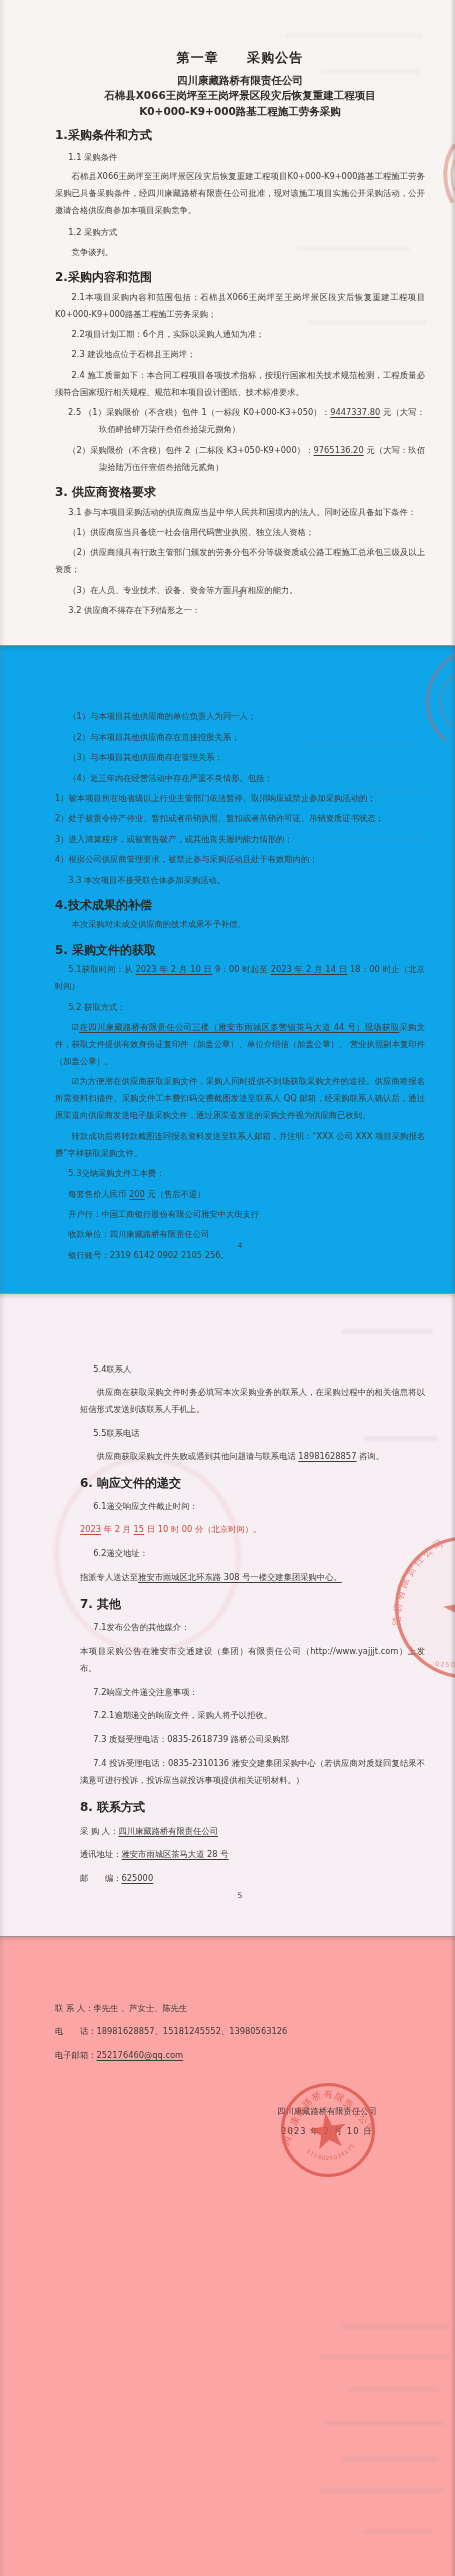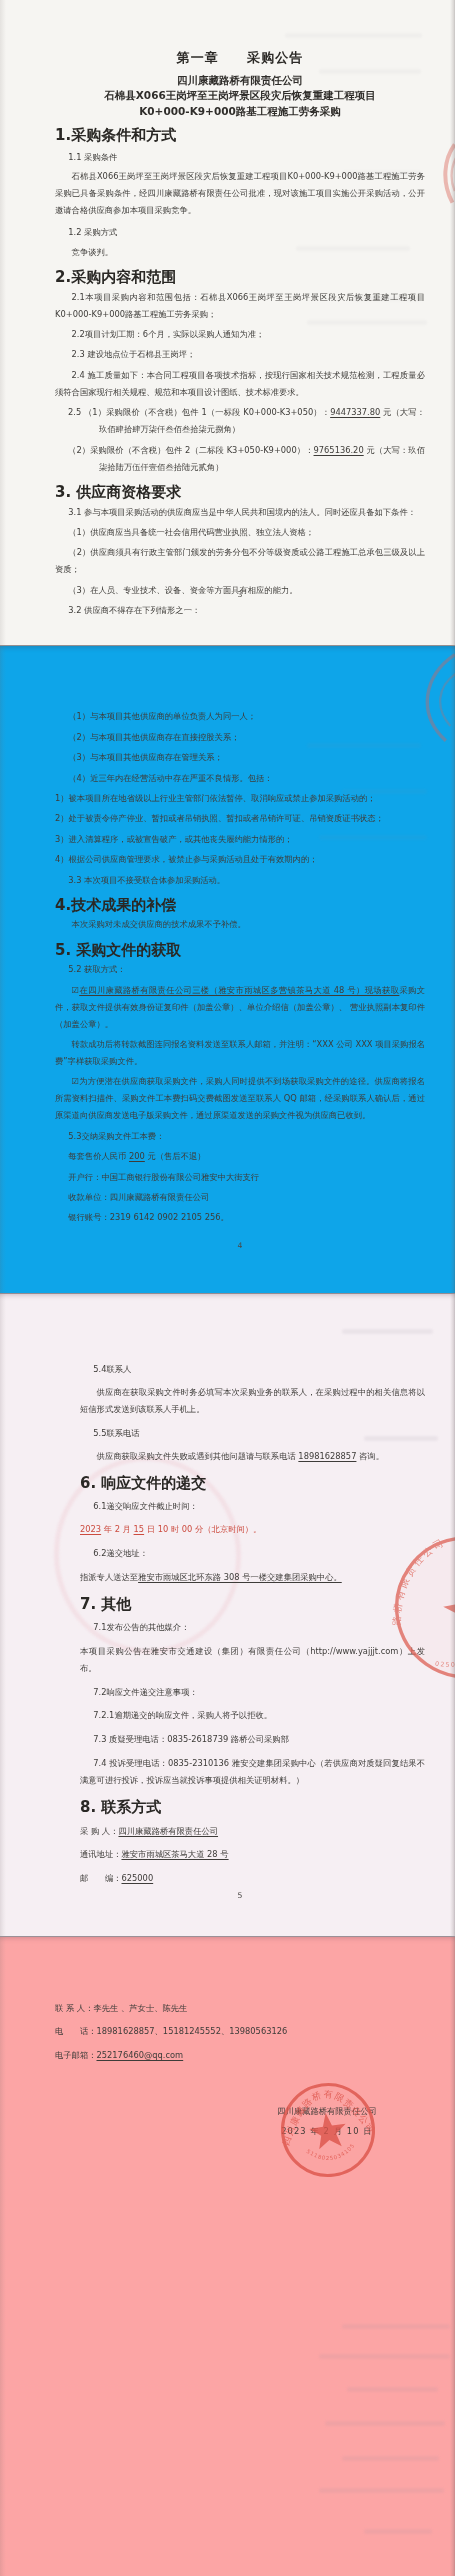--- a/index.html
+++ b/index.html
@@ -14,21 +14,21 @@
   .page4{top:1936px;height:640px;background:#fca5a5;border-top:1.7px solid #9a9097;
          box-shadow:inset 0 4px 5.1px -2.8px rgba(90,60,80,.25);}
   .edge-right{position:absolute;top:0;bottom:0;right:0;width:6.3px;
     background:linear-gradient(to right,rgba(0,0,0,0),rgba(110,100,100,.18) 55%,rgba(85,78,80,.38));}
   .edge-left{position:absolute;top:0;bottom:0;left:0;width:5.7px;
     background:linear-gradient(to left,rgba(0,0,0,0),rgba(120,112,110,.14));}
   .content{position:absolute;left:55px;right:31px;text-align:justify;}
   .c1{top:49px;} .c2{top:59px;} .c3{top:60px;margin-left:25px;} .c4{top:55px;}
   .title{font-size:13px;font-weight:700;color:#2c2a27;text-align:center;margin:0 0 5.7px;letter-spacing:1.1px;}
   .sub{font-size:10.5px;font-weight:700;color:#2f2d2a;text-align:center;line-height:15.4px;margin:0;}
-  .H{font-size:15px;font-weight:700;color:#2a2825;margin:8.5px 0 3.4px;line-height:16px;text-align:left;}
+  .H{font-size:12px;font-weight:700;color:#2a2825;margin:8.5px 0 3.4px;line-height:16px;text-align:left;}
   .S{font-size:8.3px;color:#3a3835;margin:6.3px 0 2.3px;line-height:15px;text-indent:1.6em;text-align:left;}
   .P{font-size:8.3px;line-height:17px;margin:3.4px 0;}
   .ind{text-indent:2em;} .ind1{text-indent:1.6em;}
   .hang{padding-left:44px;text-indent:-31px;}
   .p3x .P{margin:6.8px 0;} .p3x .H{margin:10.2px 0 4.6px;} .p3x .S{margin:8px 0 3.4px;}
   .u{text-decoration:underline;text-underline-offset:1.7px;}
   .red{color:#cc4b3f;}
   .row{font-size:8.3px;line-height:15px;margin:8.5px 0;text-align:left;}
   .pageno{position:absolute;left:55px;right:31px;text-align:center;font-size:7.7px;color:#4a4845;}
   .pn1{top:590px;} .pn2{top:595px;} .pn3{top:597px;}
@@ -102,24 +102,25 @@
       <p class="P ind1">（3）与本项目其他供应商存在管理关系；</p>
       <p class="P ind1">（4）近三年内在经营活动中存在严重不良情形。包括：</p>
       <p class="P">1）被本项目所在地省级以上行业主管部门依法暂停、取消响应或禁止参加采购活动的；</p>
       <p class="P">2）处于被责令停产停业、暂扣或者吊销执照、暂扣或者吊销许可证、吊销资质证书状态；</p>
       <p class="P">3）进入清算程序，或被宣告破产，或其他丧失履约能力情形的；</p>
       <p class="P">4）根据公司供应商管理要求，被禁止参与采购活动且处于有效期内的；</p>
       <p class="P ind1">3.3 本次项目不接受联合体参加采购活动。</p>
       <h2 class="H">4.技术成果的补偿</h2>
       <p class="P ind">本次采购对未成交供应商的技术成果不予补偿。</p>
       <h2 class="H">5. 采购文件的获取</h2>
+      <p class="P ind1"><span>5.1获取时间：从 </span><span class="u">2023 年 2 月 10 日</span><span> 9：00 时起至 </span><span class="u">2023 年 2 月 14 日</span><span> 18：00 时止（北京时间）</span></p>
       <p class="P ind1">5.2 获取方式：</p>
-      <p class="P ind"><span class="check">☑</span><span class="u">在四川康藏路桥有限责任公司三楼（雅安市雨城区多营镇茶马大道 48 号）现场获取</span><span>采购文件，获取文件提供有效身份证复印件（加盖公章）、单位介绍信（加盖公章）、 营业执照副本复印件（加盖公章）。</span></p>
+      <p class="P ind"><span class="check">☑</span><span class="u">在四川康藏路桥有限责任公司三楼（雅安市雨城区多营镇茶马大道 44 号）现场获取</span><span>采购文件，获取文件提供有效身份证复印件（加盖公章）、单位介绍信（加盖公章）、 营业执照副本复印件（加盖公章）。</span></p>
+      <p class="P ind"><span class="check">☑</span><span>为方便潜在供应商获取采购文件，采购人同时提供不到场获取采购文件的途径。供应商将报名所需资料扫描件、采购文件工本费扫码交费截图发送至联系人 QQ 邮箱，经采购联系人确认后，通过原渠道向供应商发送电子版采购文件，通过原渠道发送的采购文件视为供应商已收到。</span></p>
       <p class="P ind">转款成功后将转款截图连同报名资料发送至联系人邮箱，并注明：“XXX 公司 XXX 项目采购报名费”字样获取采购文件。</p>
-      <p class="P ind"><span class="check">☑</span><span>为方便潜在供应商获取采购文件，采购人同时提供不到场获取采购文件的途径。供应商将报名所需资料扫描件、采购文件工本费扫码交费截图发送至联系人 QQ 邮箱，经采购联系人确认后，通过原渠道向供应商发送电子版采购文件，通过原渠道发送的采购文件视为供应商已收到。</span></p>
       <p class="P ind1">5.3交纳采购文件工本费：</p>
       <p class="P ind1"><span>每套售价人民币 </span><span class="u">200</span><span> 元（售后不退）</span></p>
       <p class="P ind1">开户行：中国工商银行股份有限公司雅安中大街支行</p>
       <p class="P ind1">收款单位：四川康藏路桥有限责任公司</p>
       <p class="P ind1">银行账号：2319 6142 0902 2105 256。</p>
     </div>
     <div class="pageno pn2">4</div>
     <svg class="frag2 stampfrag" width="51" height="91" viewBox="0 0 90 160">
       <path d="M 88,6 C 34,42 20,110 72,158" fill="none" stroke="#da6054" stroke-width="6" opacity="0.4"></path>
       <path d="M 89,40 C 58,62 52,100 80,132" fill="none" stroke="#da6054" stroke-width="4" opacity="0.28"></path>

